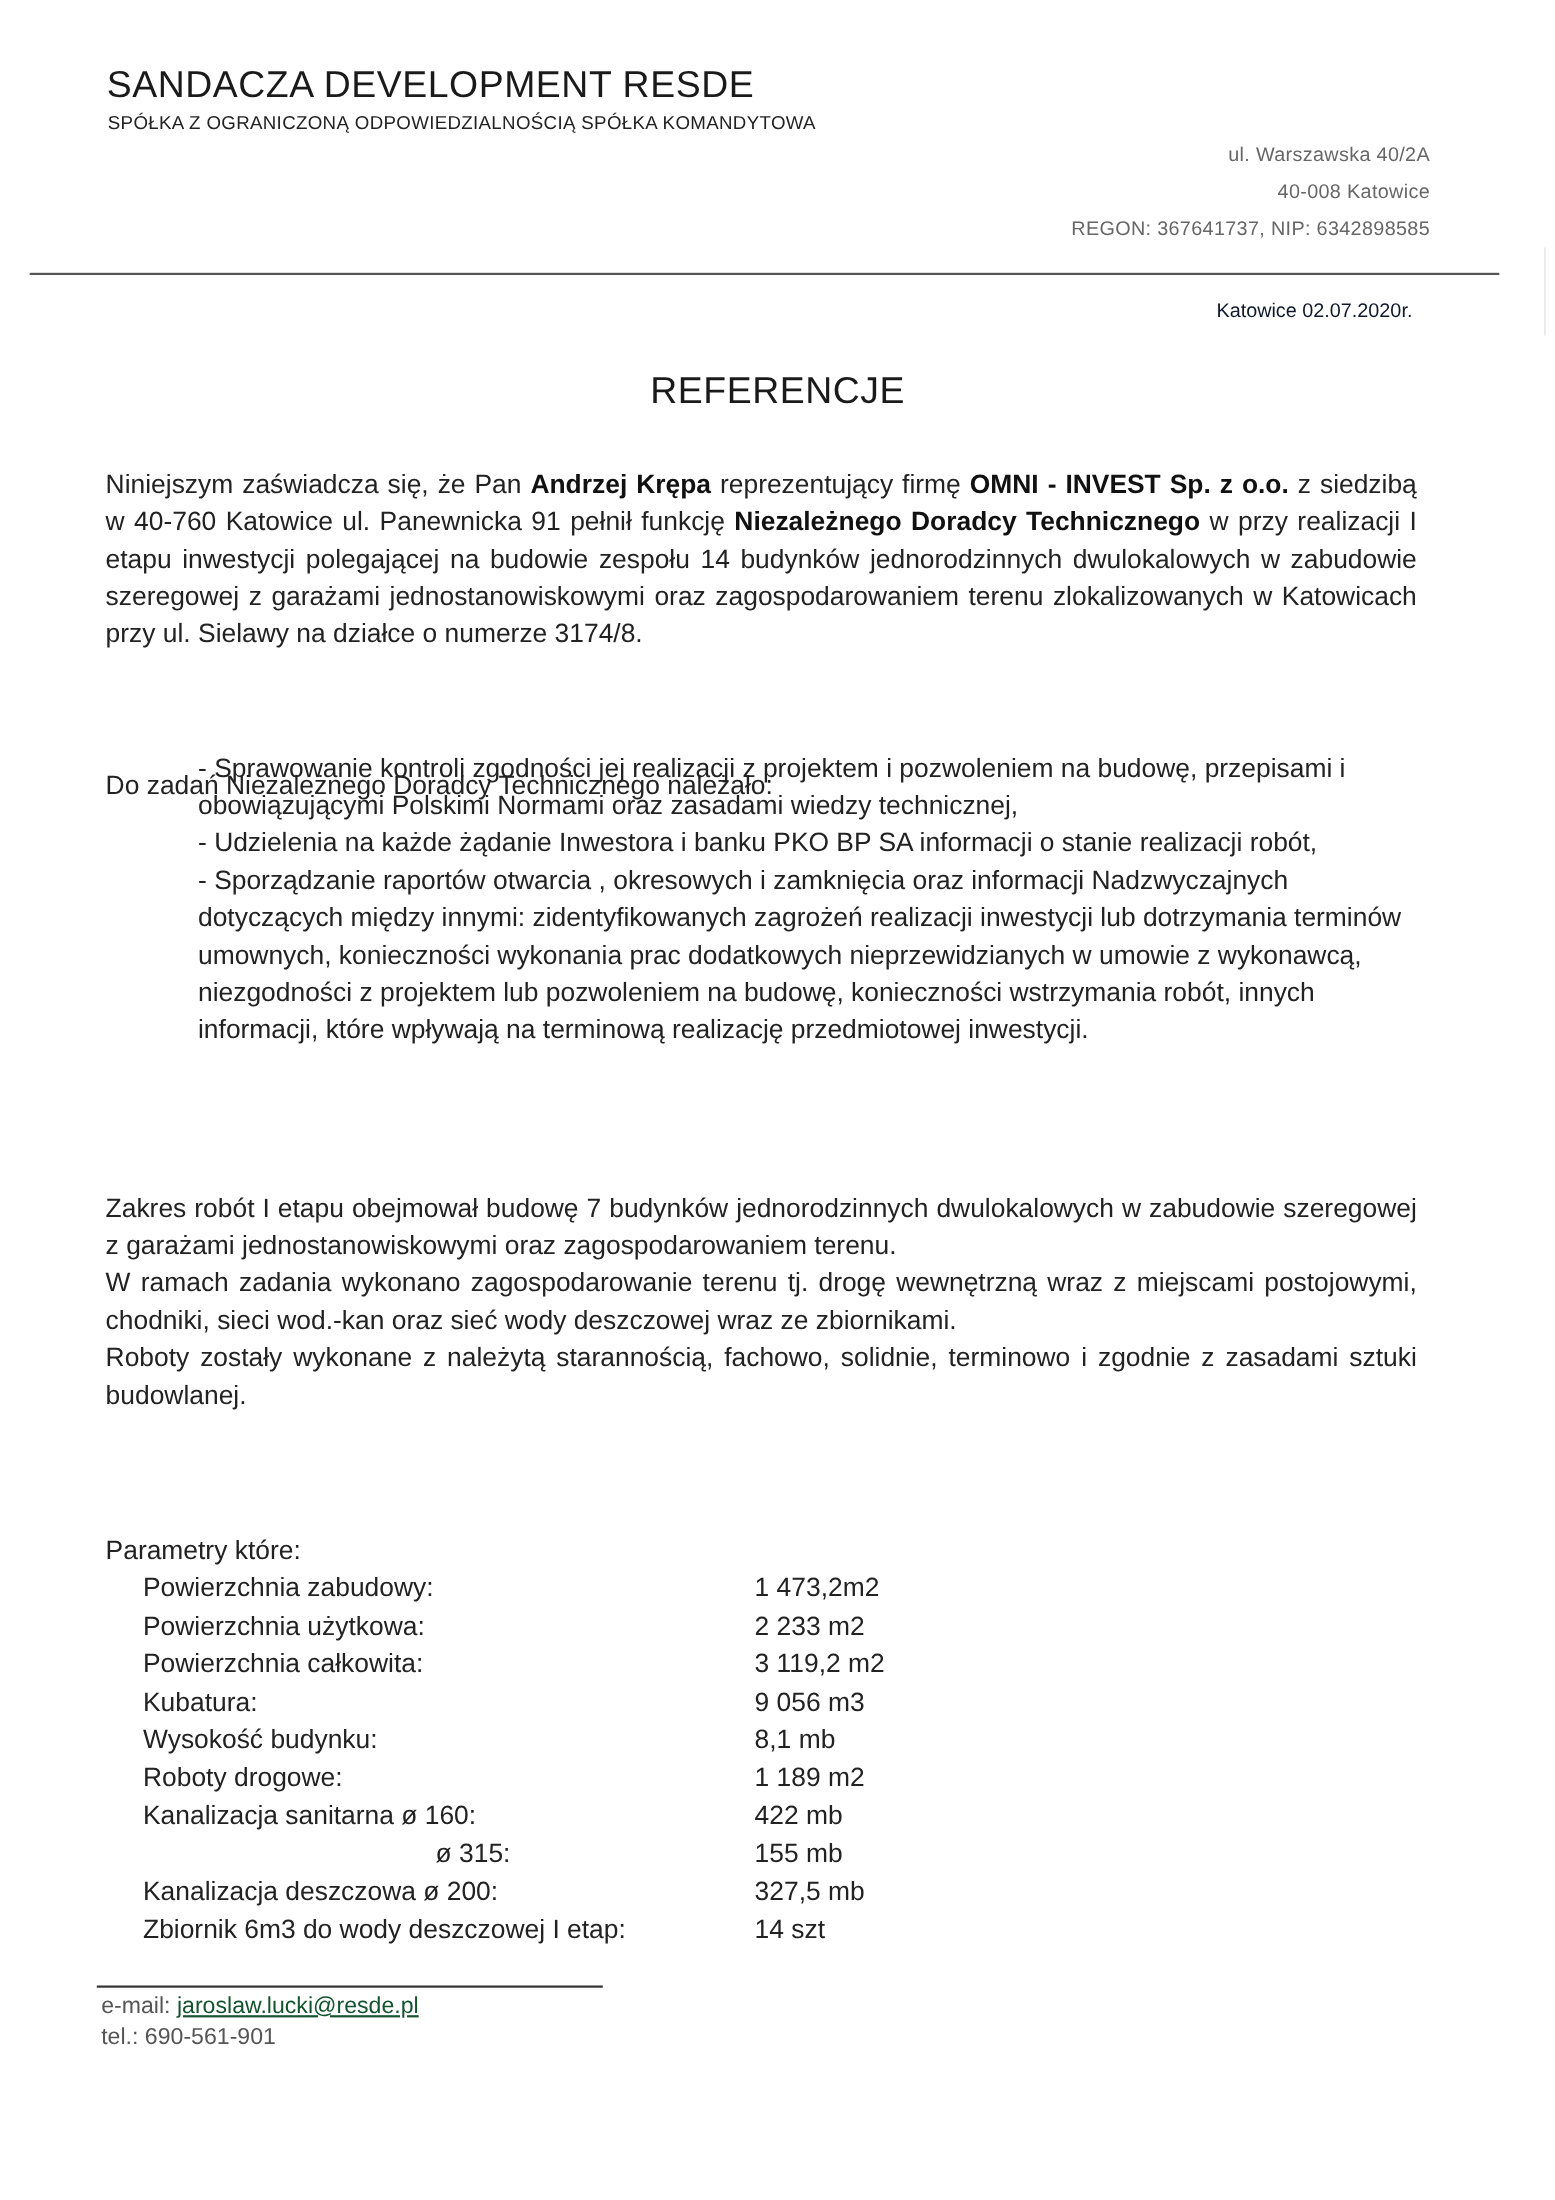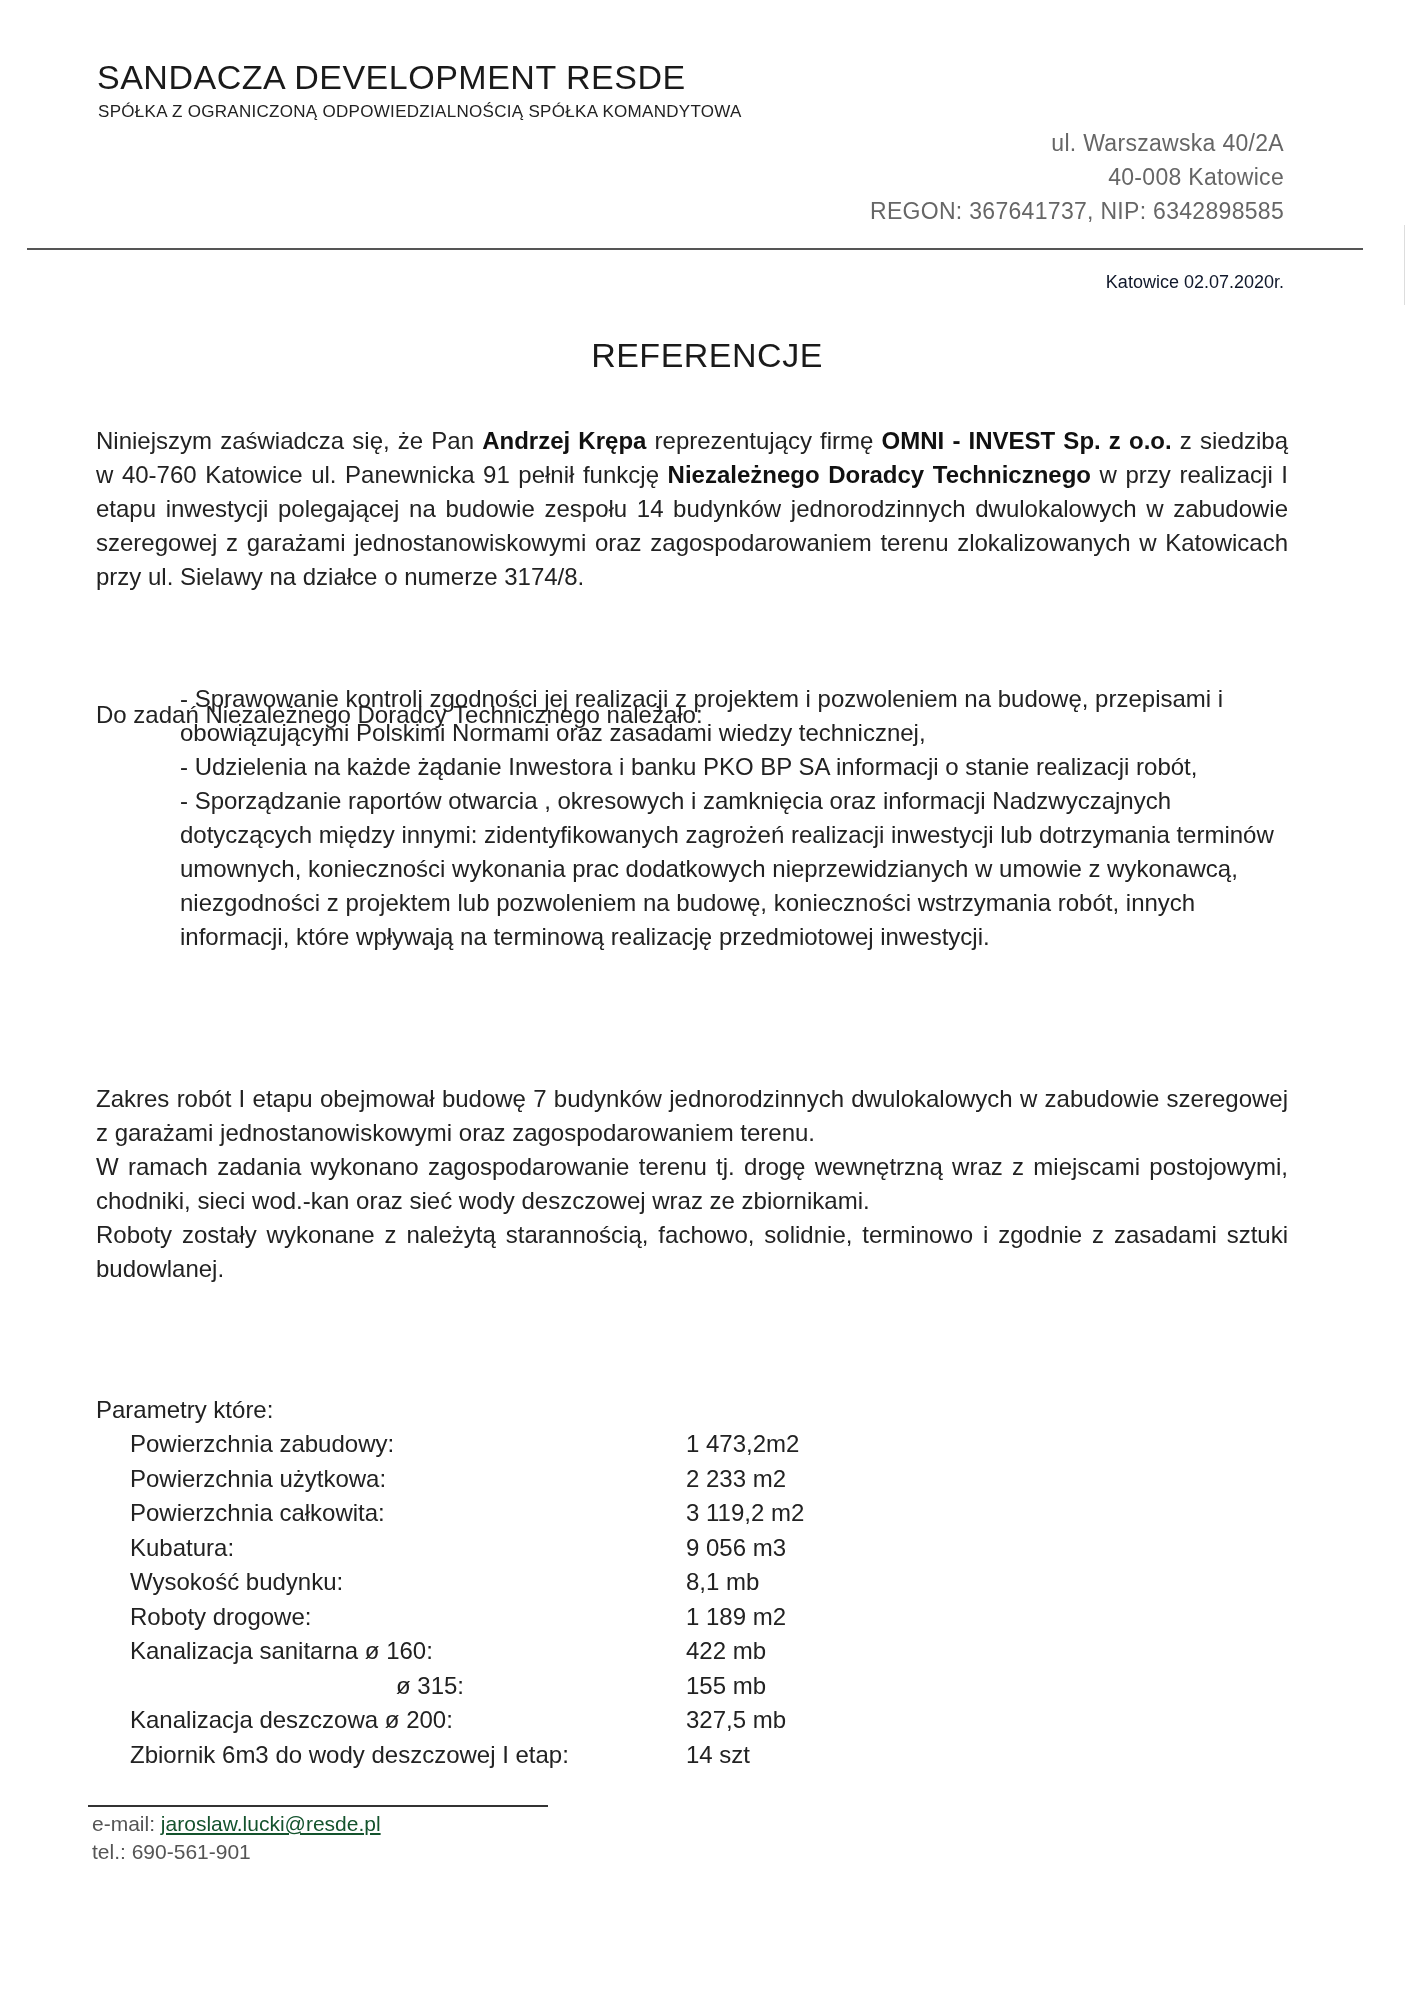--- a/index.html
+++ b/index.html
@@ -1,21 +1,21 @@
 <!DOCTYPE html>
 <html><head>
 <meta charset="utf-8">
 <style>
   html, body { margin: 0; padding: 0; background: #ffffff; }
   body { width: 1414px; height: 2000px; position: relative; overflow: hidden;
          font-family: "Liberation Sans", "DejaVu Sans", sans-serif; color: #1e1e1e; }
   .abs { position: absolute; }
   .company-name { left: 97px; top: 58px; font-size: 34px; letter-spacing: 0.5px; color: #1a1a1a; white-space: nowrap; }
   .company-sub { left: 98px; top: 102px; font-size: 17px; letter-spacing: 0.3px; color: #222; white-space: nowrap; }
-  .addr { right: 130px; font-size: 23px; color: #666; font-weight: 300; text-align: left; white-space: nowrap; letter-spacing: 0.3px; }
+  .addr { right: 114px; font-size: 18px; color: #666; font-weight: 300; text-align: left; white-space: nowrap; letter-spacing: 0.3px; }
   .addr1 { top: 130px; }
   .addr2 { top: 164px; }
   .addr3 { top: 198px; }
   .rule-top { left: 27px; top: 248px; width: 1336px; height: 2px; background: #555; }
   .date { right: 130px; top: 272px; font-size: 18px; color: #0f172a; white-space: nowrap; }
   .title { left: 0; width: 1414px; top: 336px; text-align: center; font-size: 34px; font-weight: normal; color: #1a1a1a; letter-spacing: 0.5px; }
   .body { left: 96px; width: 1192px; font-size: 24px; line-height: 34px; color: #222; }
   .para1 { top: 424px; text-align: justify; text-align-last: left; }
   .para1 b { font-weight: bold; color: #111; }
   .duties-head { top: 662px; margin-top: 36px; }

